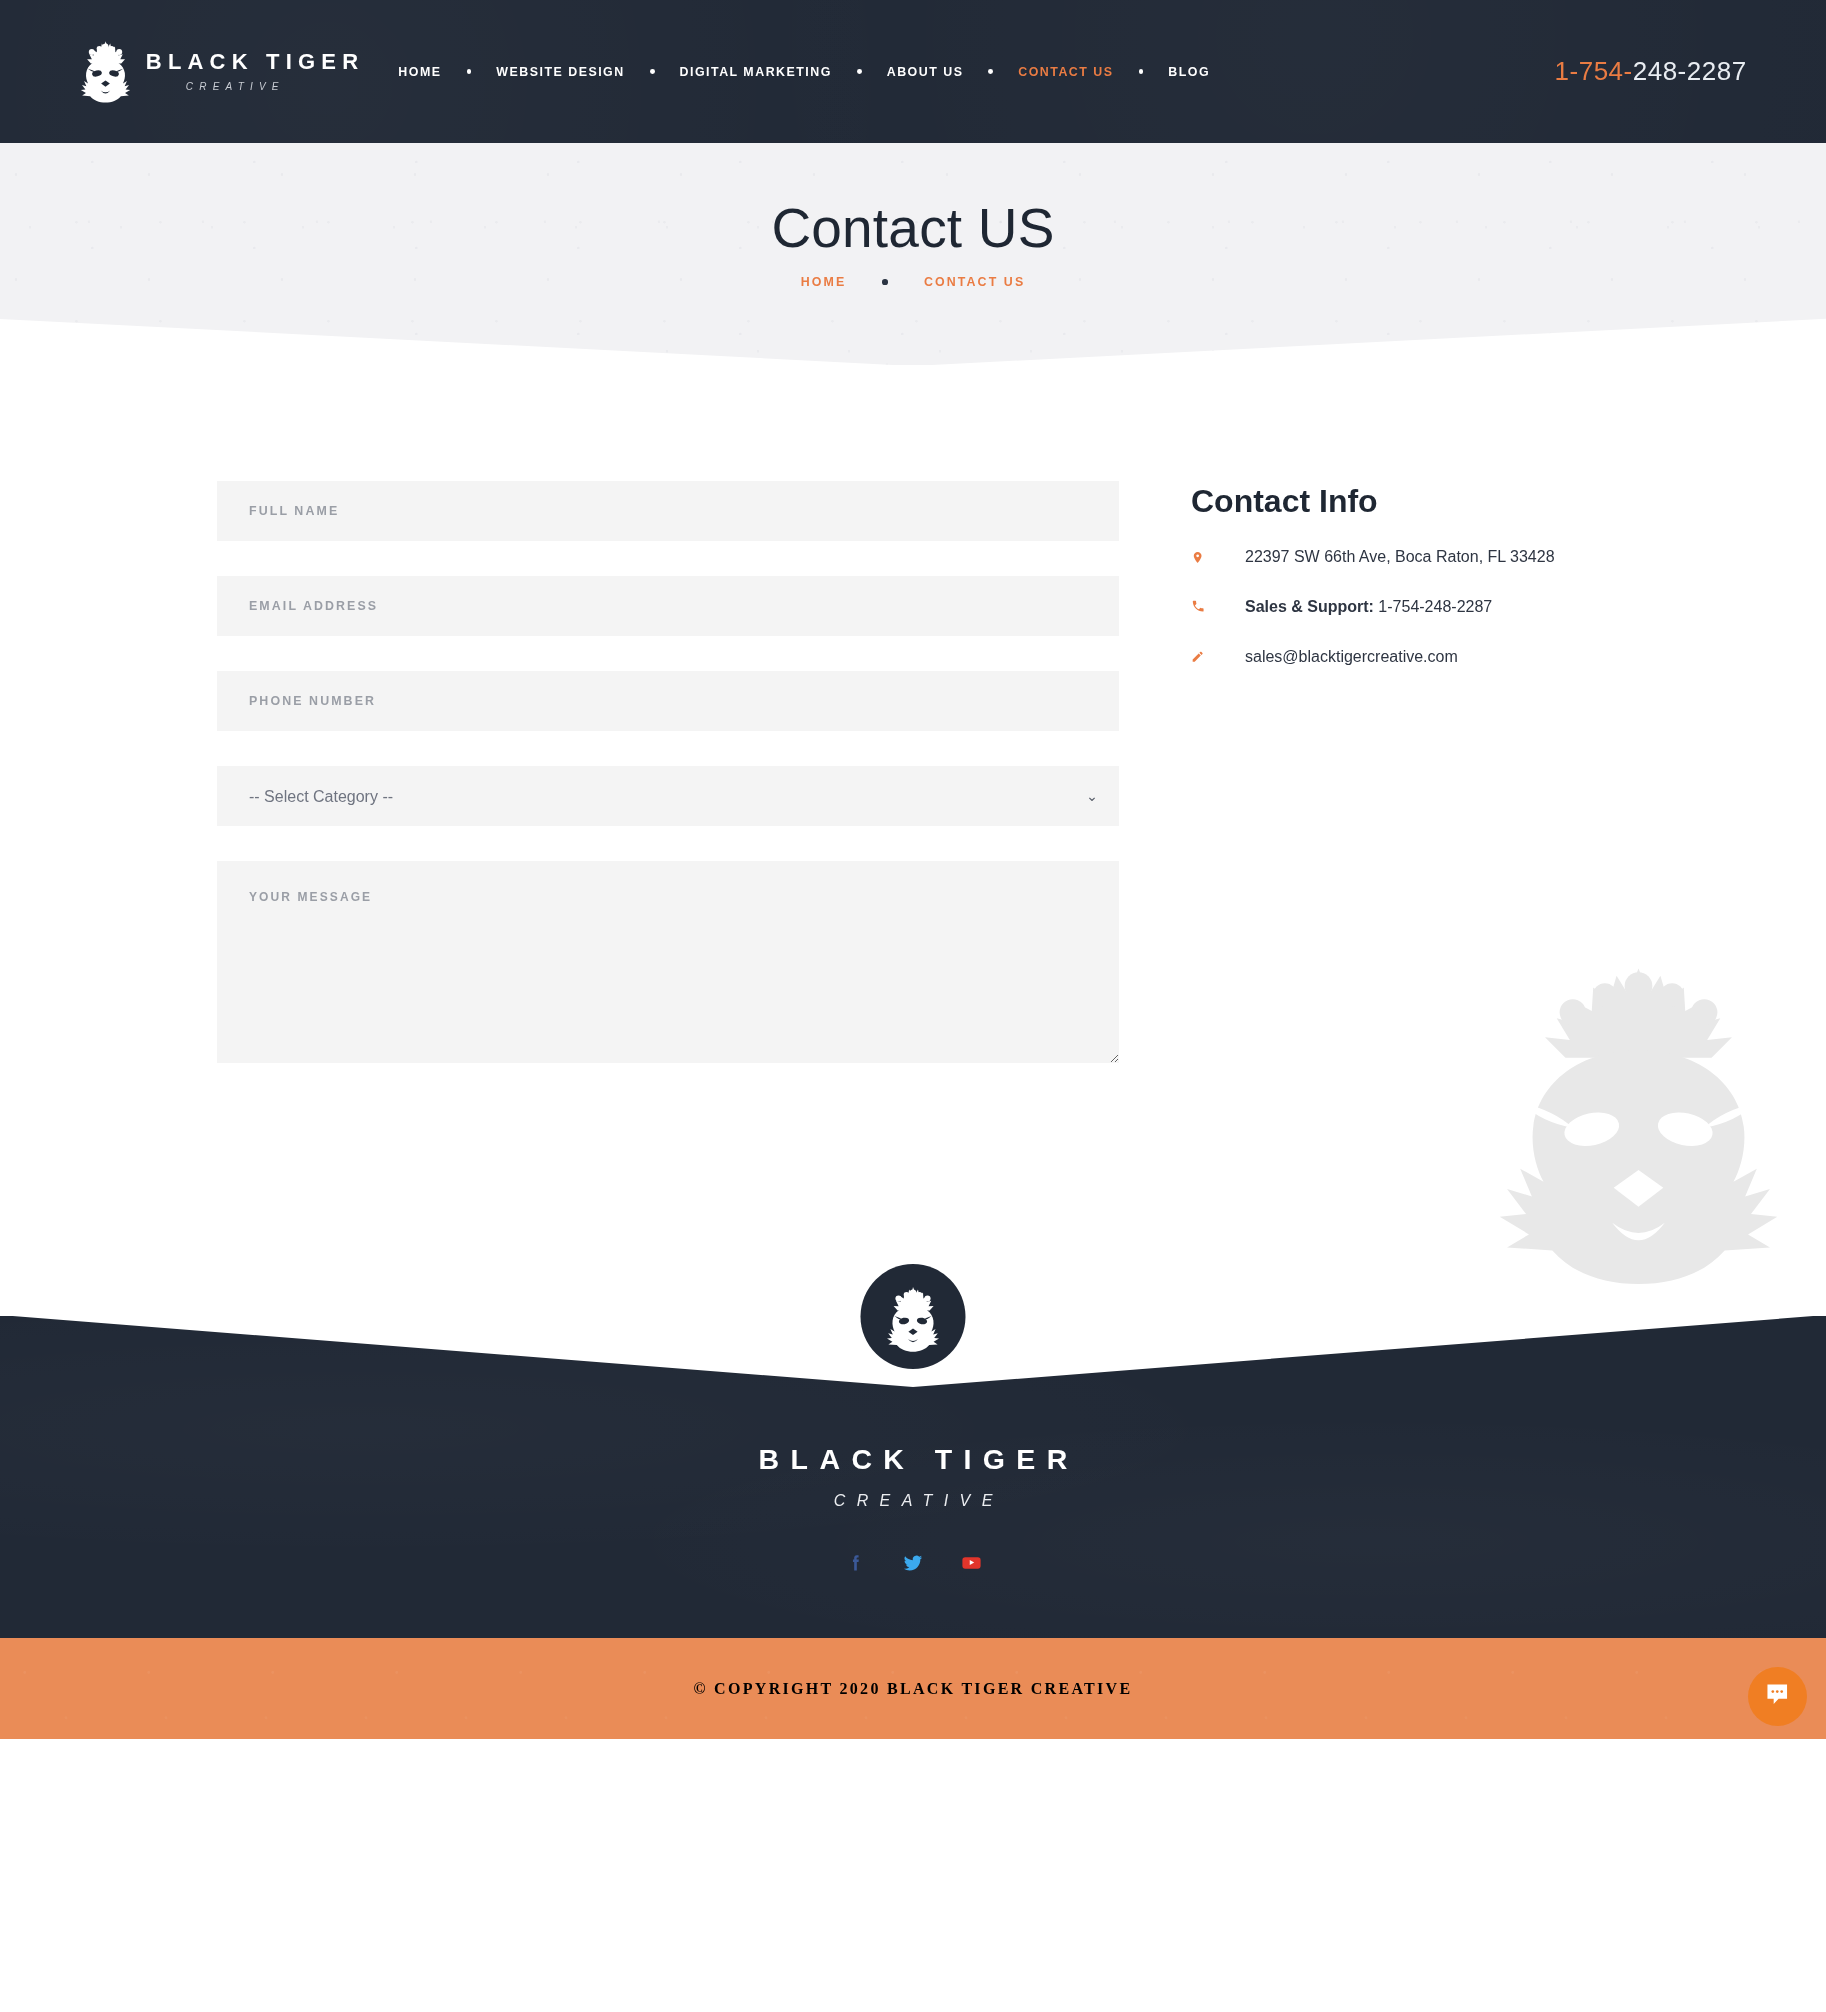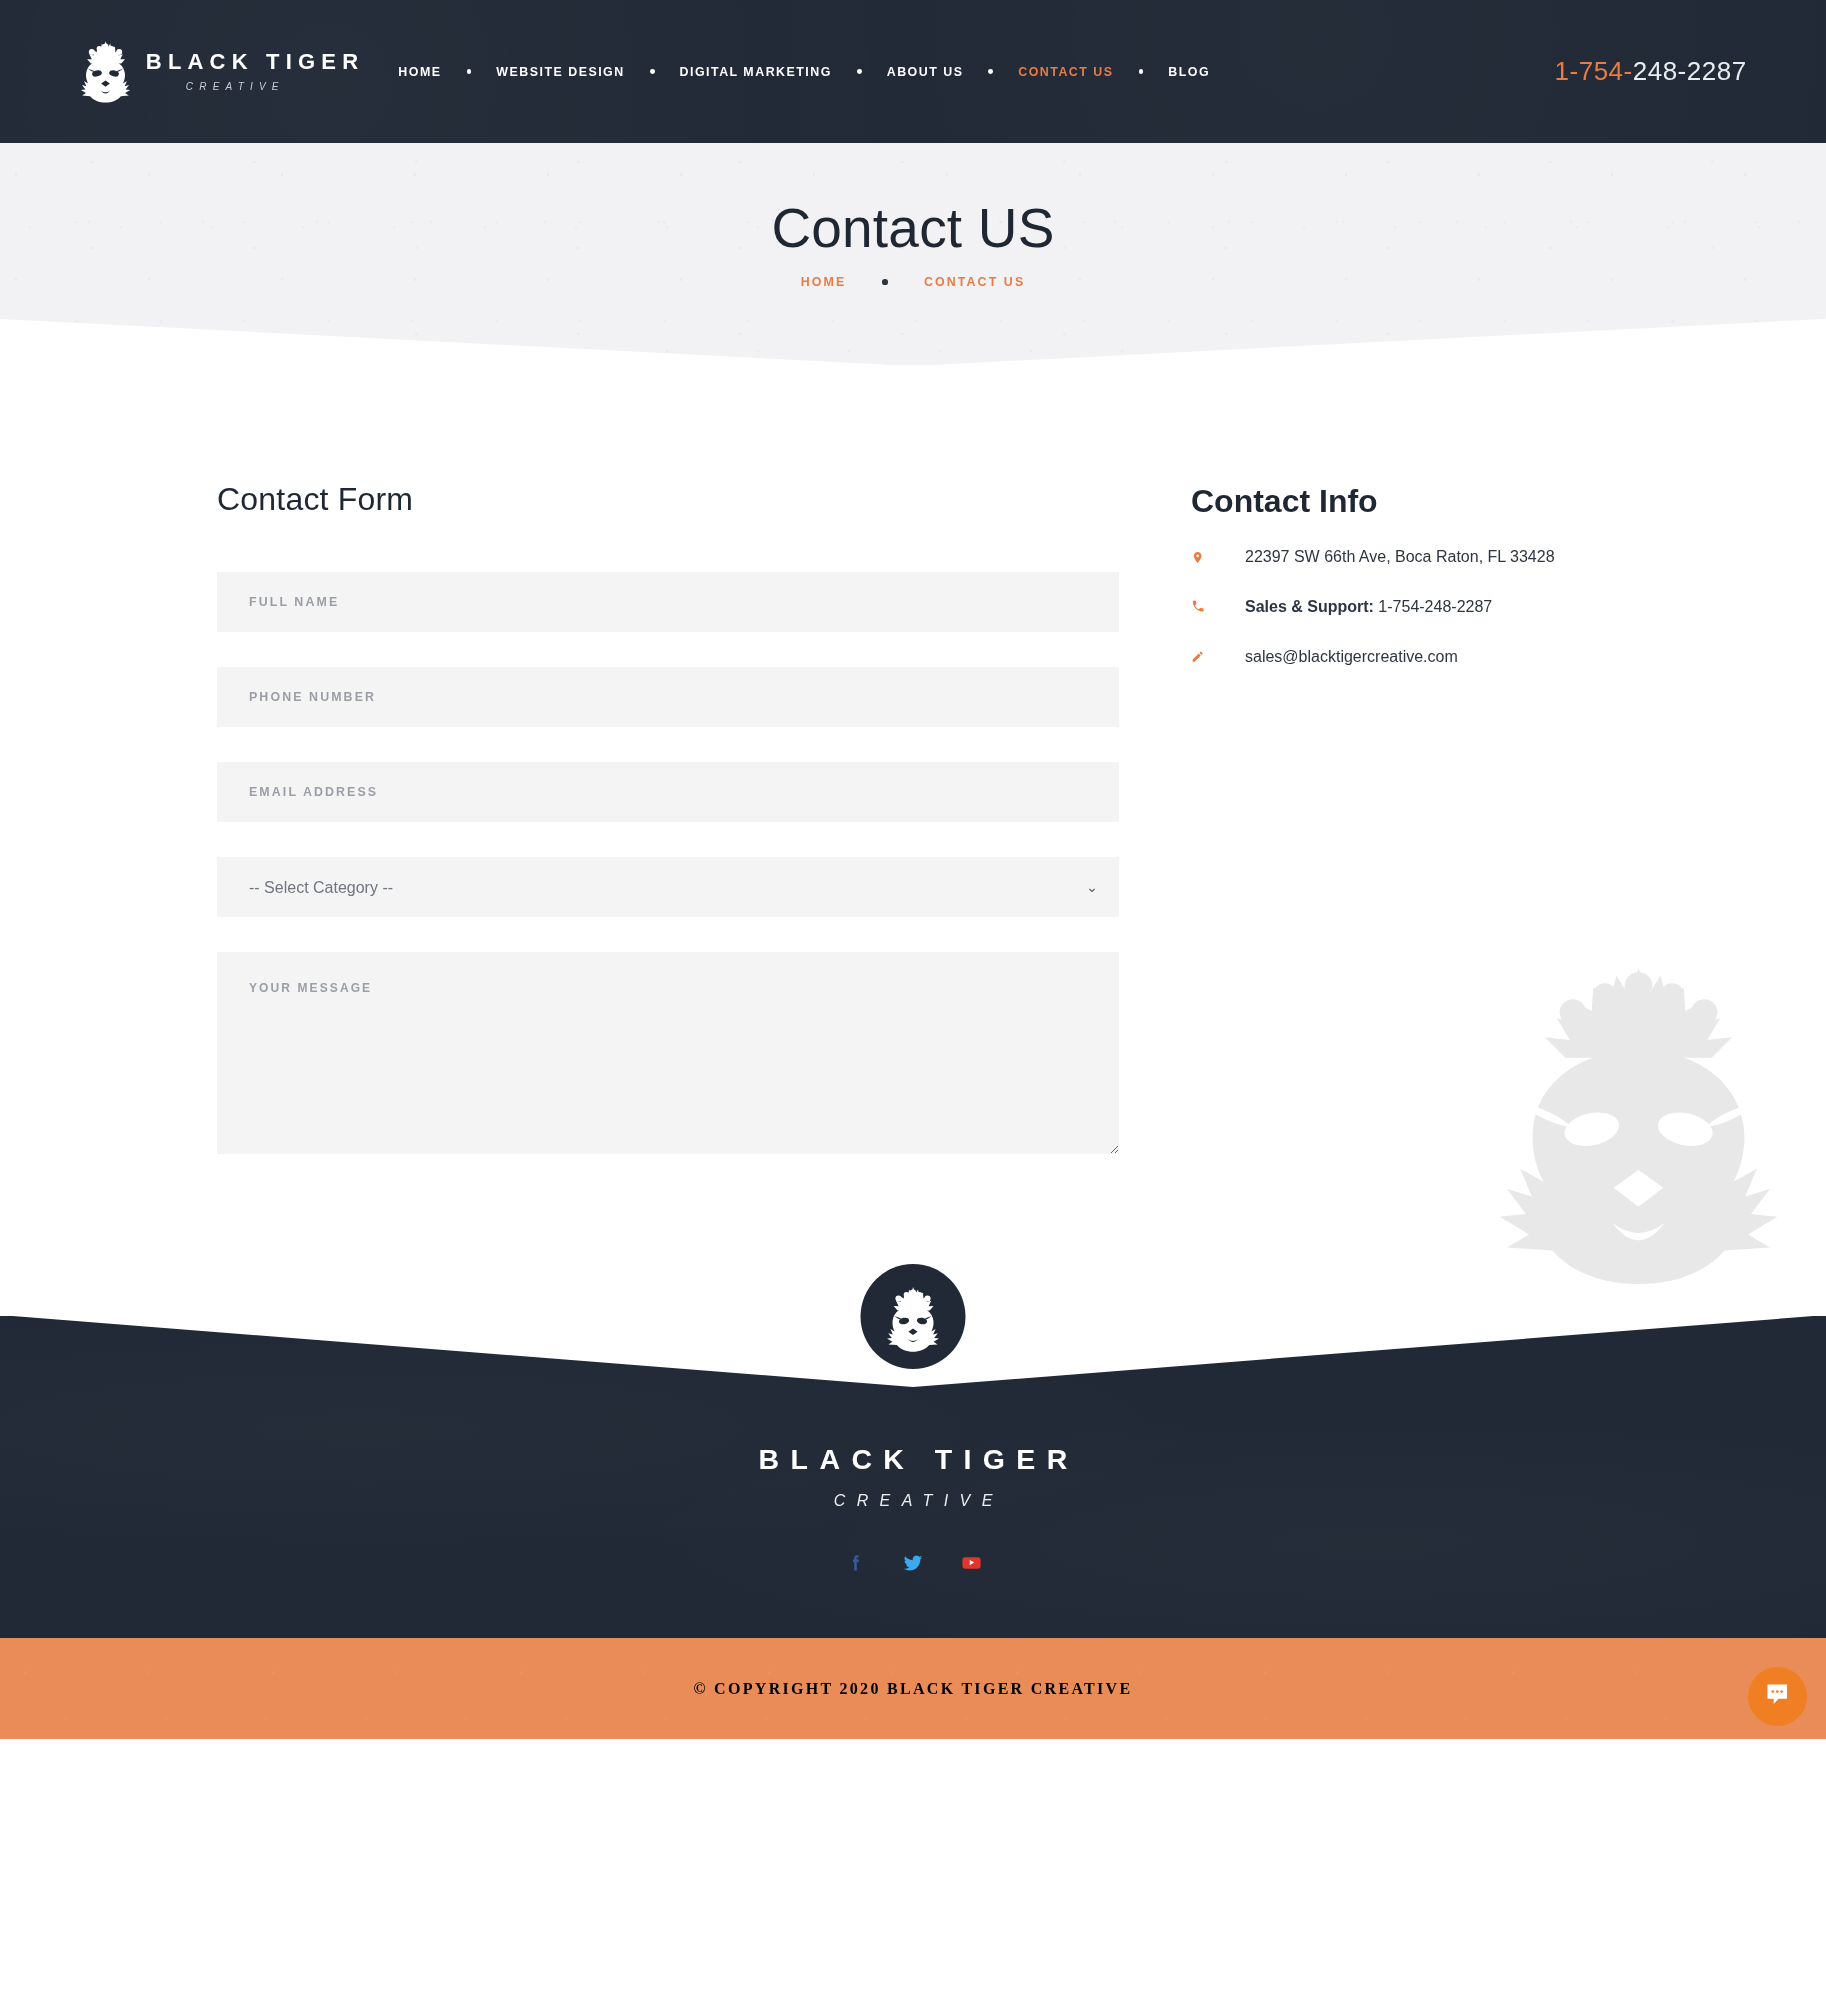--- a/index.html
+++ b/index.html
@@ -511,28 +511,27 @@
       <path d="M150 150 l17 12 -17 13 -17-13z"></path>
       <path d="M132 186 q18 14 36 0 -18 24 -36 0z"></path>
       <path d="M70 104 q22 5 35 17 -22-4 -35-17z"></path>
       <path d="M230 104 q-22 5-35 17 22-4 35-17z"></path>
     </g>
   </svg>
 
   <div class="container">
 
     <div class="col-form">
-      <h2 class="section-title">Contact Form</h2>
 
       <form>
         <input class="field" type="text" placeholder="FULL NAME" style="">
 
+        <input class="field" type="email" placeholder="EMAIL ADDRESS" style="">
+
         <input class="field" type="text" placeholder="PHONE NUMBER" style="">
-
-        <input class="field" type="email" placeholder="EMAIL ADDRESS" style="">
 
         <div class="select-wrap">
           <select class="field-select">
             <option>-- Select Category --</option>
           </select>
           <span class="select-caret">⌄</span>
         </div>
 
         <textarea class="field-textarea" placeholder="YOUR MESSAGE" style=""></textarea>
 

